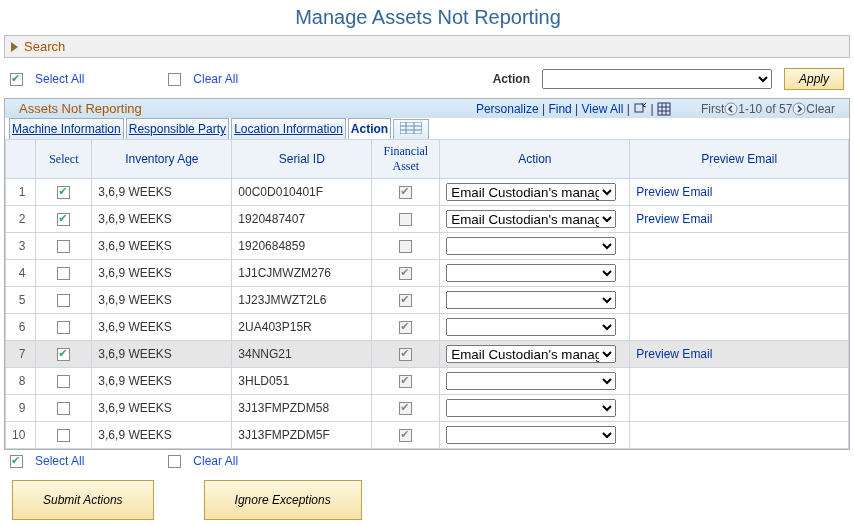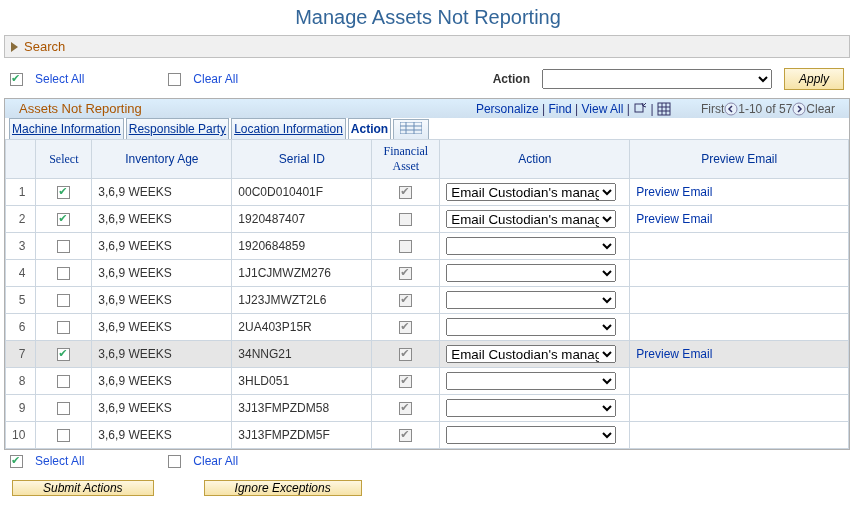--- a/index.html
+++ b/index.html
@@ -11,21 +11,21 @@
 .topctrl { display: flex; align-items: center; padding: 0 6px 8px; gap: 12px; }
 .chk-icon { display: inline-block; width: 13px; height: 13px; border: 1px solid #8a8a8a; background: #fff; vertical-align: middle; position: relative; }
 .chk-icon.checked::after { content: "✔"; position: absolute; top: -2px; left: 0; font-size: 11px; color: #3a6; }
 .chk-icon.dim { background: #f2f2f2; }
 .chk-icon.dim::after { color: #888; }
 .link { color: #1d4ed8; cursor: pointer; }
 .fc { text-decoration: underline; }
 .action-label { color: #333; font-weight: bold; margin-left: auto; }
 .action-select-top { width: 230px; height: 20px; }
 .btn { background: linear-gradient(#fef7e0,#f6e3a8); border: 1px solid #c0a040; padding: 3px 14px; cursor: pointer; font-size: 12px; font-style: italic; }
-.btn.wide { padding: 0 30px; }
+.btn.wide { padding: 12px 30px; }
 .panel { border: 1px solid #b0b0b0; background: #fff; }
 .panel-head { background: linear-gradient(#dceefc,#cfe0ef); display: flex; align-items: center; padding: 2px 14px; }
 .panel-head .title { color: #aa5500; font-size: 13px; }
 .panel-head .spacer { flex: 1; }
 .panel-head a { color: #0033aa; }
 .panel-head .sep { color: #336; }
 .icon-svg { vertical-align: middle; }
 .nav-text { color: #555; }
 .tabs { display: flex; align-items: flex-end; gap: 2px; padding: 0 4px; background:#fff; }
 .tab { border: 1px solid #9eb0c0; border-bottom: none; padding: 3px 2px; background: linear-gradient(#f5f9fd,#e2ecf6); color: #003399; font-size: 12px; cursor: pointer; }

